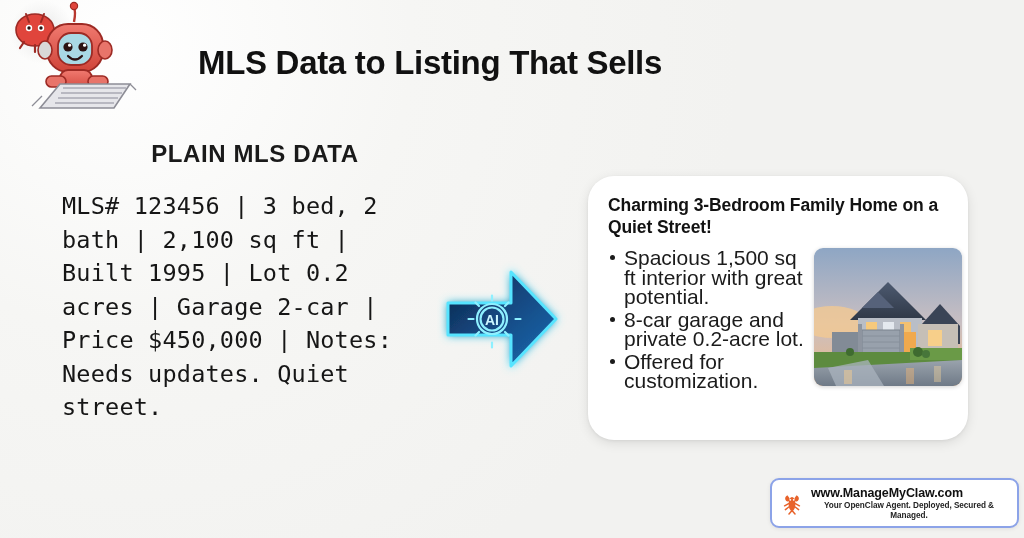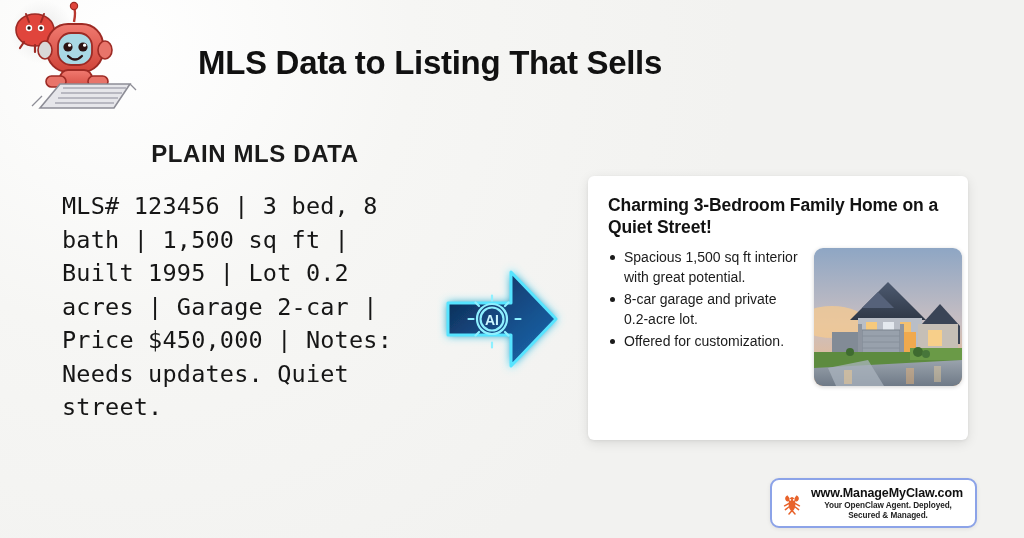--- a/index.html
+++ b/index.html
@@ -84,21 +84,21 @@
   .ai-arrow svg { display: block; }
 
   
   .listing-card {
     position: absolute;
     left: 588px;
     top: 176px;
     width: 380px;
     height: 264px;
     background: #ffffff;
-    border-radius: 6px;
+    border-radius: 26px;
     box-shadow: 0 3px 12px rgba(0,0,0,0.10), 0 1px 3px rgba(0,0,0,0.06);
     box-sizing: border-box;
     padding: 18px 20px 14px 20px;
   }
   .listing-title {
     font-size: 17.5px;
     font-weight: bold;
     line-height: 22px;
     color: #121212;
     letter-spacing: -0.1px;
@@ -112,21 +112,21 @@
   .bullets {
     list-style: none;
     margin: 0;
     padding: 0;
     width: 196px;
     flex: 0 0 196px;
   }
   .bullets li {
     position: relative;
     padding-left: 16px;
-    font-size: 14px;
+    font-size: 21px;
     line-height: 19.5px;
     color: #1b1b1b;
     margin-bottom: 3px;
   }
   .bullets li::before {
     content: "";
     position: absolute;
     left: 2px;
     top: 7px;
     width: 5px;
@@ -142,21 +142,21 @@
     flex: 0 0 148px;
     box-shadow: 0 1px 4px rgba(0,0,0,0.18);
   }
   .house-photo svg { display: block; }
 
   
   .watermark {
     position: absolute;
     left: 770px;
     top: 478px;
-    width: 207px;
+    width: 249px;
     height: 50px;
     background: #ffffff;
     border: 2.5px solid #8ca3e8;
     border-radius: 9px;
     box-sizing: border-box;
     display: flex;
     align-items: center;
     padding: 0 10px;
     gap: 9px;
     box-shadow: 0 1px 4px rgba(0,0,0,0.08);
@@ -231,21 +231,21 @@
         <path d="M30 106 L40 96 M128 84 L134 90" stroke="#8d8d96" stroke-width="1.3" fill="none"></path>
       </g>
     </svg>
   </div>
 
   <div class="page-title">MLS Data to Listing That Sells</div>
 
   <div class="col-head" id="head-left">PLAIN MLS DATA</div>
   <div class="col-head" id="head-right">POLISHED LISTING</div>
 
-  <div class="mls-block">MLS# 123456 | 3 bed, 8 bath | 1,500 sq ft | Built 1995 | Lot 0.2 acres | Garage 2-car | Price $450,000 | Notes: Needs updates. Quiet street.</div>
+  <div class="mls-block">MLS# 123456 | 3 bed, 2 bath | 2,100 sq ft | Built 1995 | Lot 0.2 acres | Garage 2-car | Price $450,000 | Notes: Needs updates. Quiet street.</div>
 
   <div class="ai-arrow">
     <svg width="130" height="126" viewBox="0 0 130 126" xmlns="http://www.w3.org/2000/svg">
       <defs>
         <linearGradient id="arrGrad" x1="0" y1="0" x2="1" y2="1">
           <stop offset="0%" stop-color="#0a2345"></stop>
           <stop offset="45%" stop-color="#15477f"></stop>
           <stop offset="100%" stop-color="#1d6bb3"></stop>
         </linearGradient>
         <filter id="neon" x="-50%" y="-50%" width="200%" height="200%">

